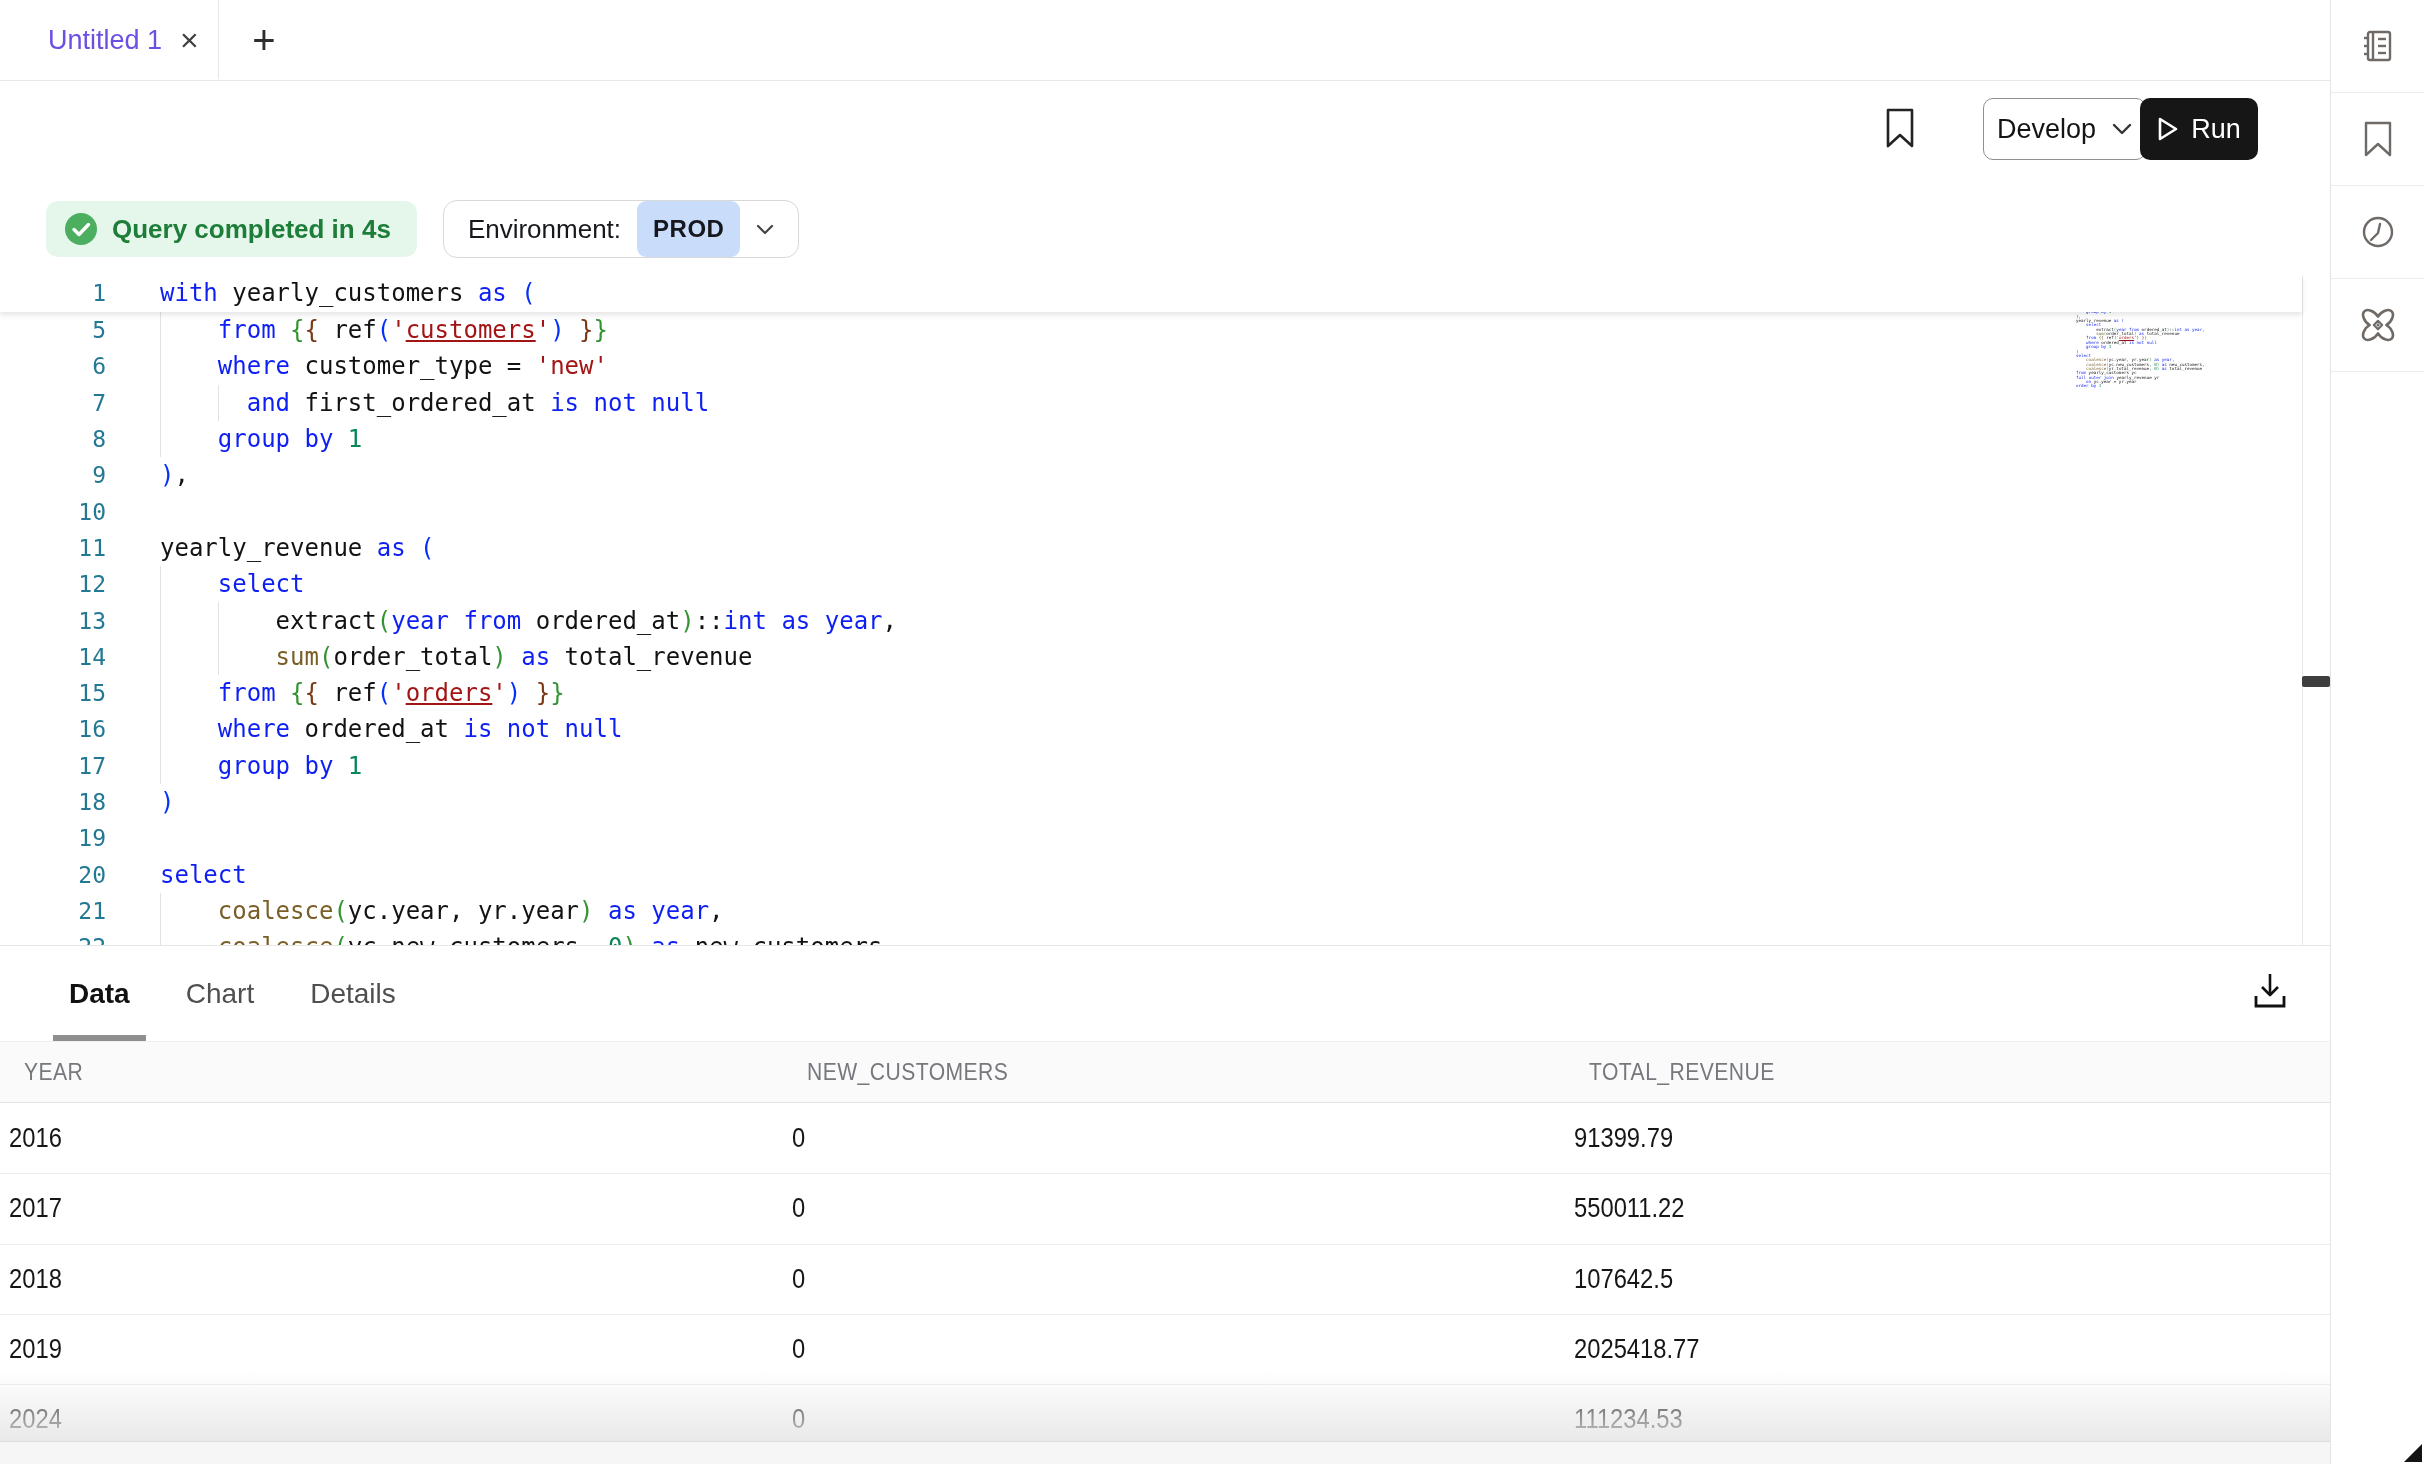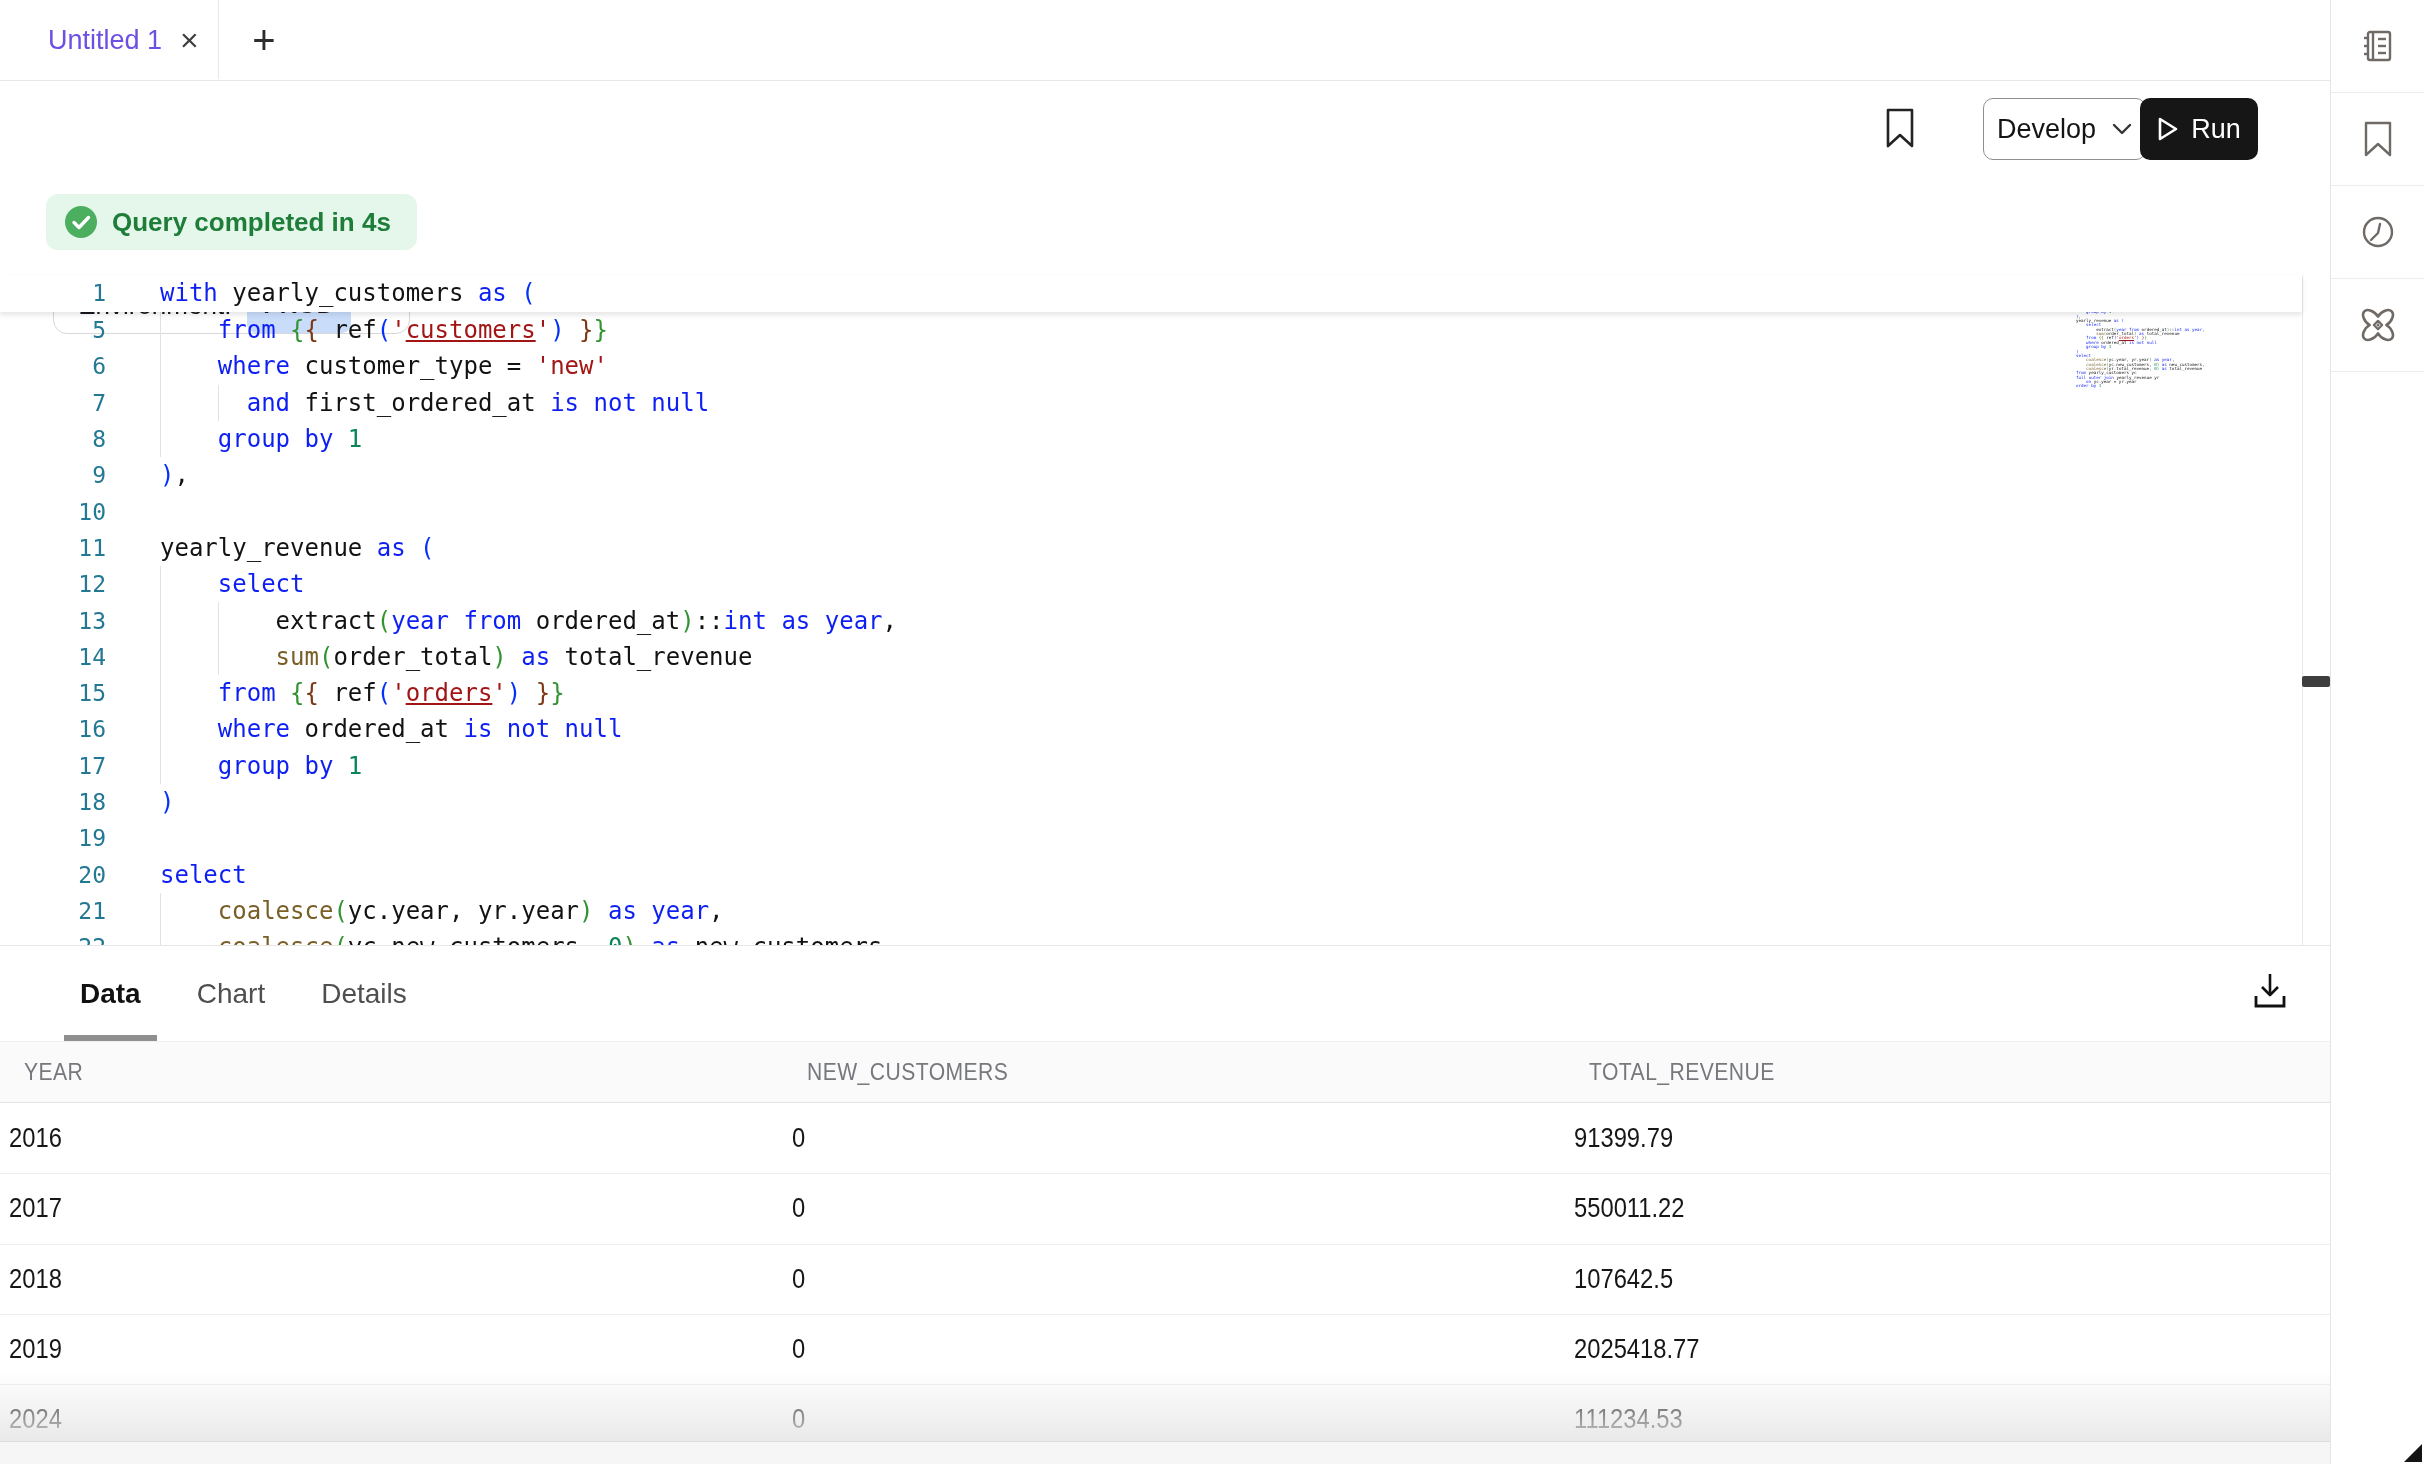--- a/index.html
+++ b/index.html
@@ -21,21 +21,21 @@
   .icon-btn{position:absolute;display:flex;align-items:center;justify-content:center;cursor:pointer;background:transparent;border:none;padding:0;}
   .bookmark-top{left:1878px;top:102px;width:44px;height:52px;}
   .btn-develop{position:absolute;left:1955px;top:98px;width:163px;height:62px;border:1.5px solid #8f8f8f;
                border-radius:10px;background:#fff;display:flex;align-items:center;justify-content:center;
                gap:16px;font-size:27px;color:#141414;cursor:pointer;box-sizing:border-box;margin-left:28px;}
   .btn-run{position:absolute;left:2140px;top:98px;width:118px;height:62px;background:#161616;border:none;
            border-radius:10px;display:flex;align-items:center;justify-content:center;gap:12px;
            font-size:27px;color:#fff;cursor:pointer;}
 
   
-  .statusrow{position:absolute;left:46px;top:194px;display:flex;gap:26px;align-items:center;flex-direction:column;}
+  .statusrow{position:absolute;left:46px;top:200px;display:flex;gap:26px;align-items:center;}
   .badge-success{display:flex;align-items:center;gap:14px;height:56px;padding:0 26px 0 18px;
                  background:#e5f6eb;border-radius:12px;font-size:26px;font-weight:600;color:#1d7d39;}
   .env-pill{display:flex;align-items:center;gap:16px;height:58px;padding:0 24px;background:#fff;
             border:1.5px solid #d8d8d8;border-radius:14px;cursor:pointer;box-sizing:border-box;}
   .env-label{font-size:26px;color:#16181d;}
   .env-value{display:flex;align-items:center;height:56px;padding:0 16px;background:#c9ddfb;border-radius:9px;
              font-size:24px;font-weight:600;color:#16181d;letter-spacing:.5px;}
 
   
   .editor{position:absolute;left:0;top:275px;width:2302px;height:670px;
@@ -52,21 +52,21 @@
   .tk-fn{color:#795e26;} .tk-b1{color:#0431fa;} .tk-b2{color:#319331;} .tk-b3{color:#7b3814;}
 
   .minimap{position:absolute;left:2076px;top:280px;width:146px;height:120px;overflow:hidden;
            font-family:"DejaVu Sans Mono",monospace;font-size:4.2px;line-height:4.35px;cursor:pointer;}
   .mm-line{white-space:pre;}
   .editor-gutterline{position:absolute;left:2302px;top:275px;height:670px;width:0;border-left:1px solid #e9e9e9;}
   .scroll-thumb{position:absolute;left:2302px;top:676px;width:28px;height:11px;background:#3e3e3e;border-radius:2px;cursor:pointer;}
 
   
   .panel{position:absolute;left:0;top:945px;width:2330px;height:519px;background:#fff;border-top:1px solid #e7e7e7;box-sizing:border-box;}
-  .ptabs{position:absolute;left:16px;top:0;height:95px;display:flex;align-items:center;gap:56px;padding-left:64px;}
+  .ptabs{position:absolute;left:5px;top:0;height:95px;display:flex;align-items:center;gap:56px;padding-left:64px;}
   .ptab{position:relative;font-size:28px;color:#4f4f4f;height:95px;display:flex;align-items:center;cursor:pointer;}
   .ptab.active{color:#111;font-weight:600;}
   .ptab.active::after{content:"";position:absolute;left:-16px;right:-16px;bottom:0;height:6px;background:#8f8f8f;}
   .dl-btn{left:2244px;top:14px;width:52px;height:62px;position:absolute;display:flex;align-items:center;justify-content:center;cursor:pointer;}
 
   .thead{position:absolute;left:0;top:95px;width:100%;height:62px;background:#fafafa;
          border-top:1px solid #efefef;border-bottom:1px solid #e3e3e3;box-sizing:border-box;
          display:grid;grid-template-columns:783px 782px 1fr;align-items:center;}
   .th{padding-left:24px;font-size:24px;color:#76787d;letter-spacing:.5px;}
   .tbody{position:absolute;left:0;top:158px;width:100%;height:337px;overflow:hidden;}

